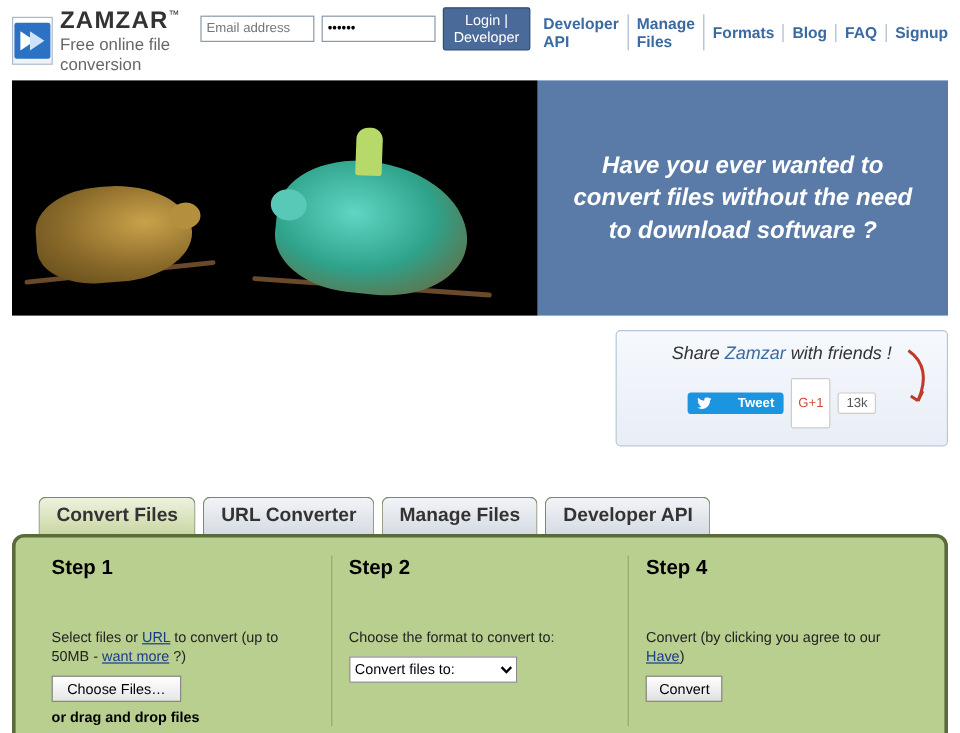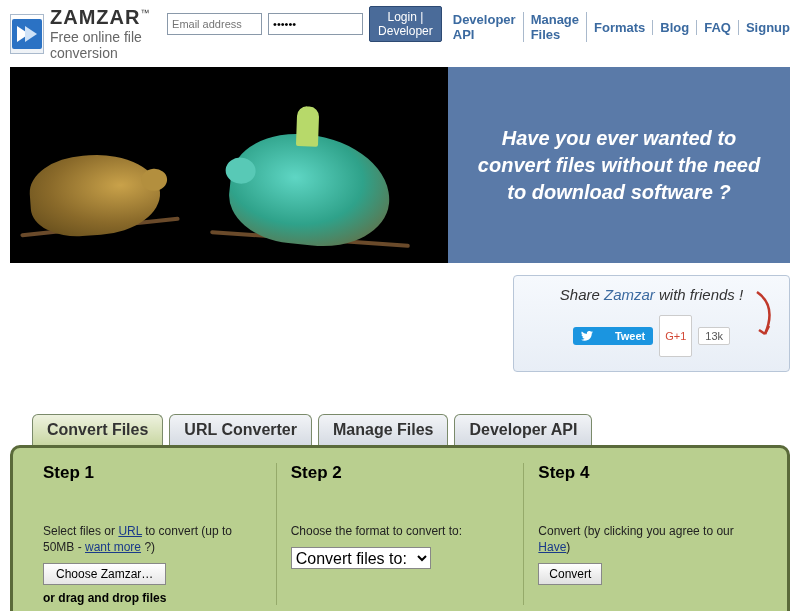--- a/index.html
+++ b/index.html
@@ -46,21 +46,21 @@
 .tab { border: 1px solid #7a8a6a; border-bottom: none; border-radius: 6px 6px 0 0; padding: 6px 14px; font-size: 16px; font-weight: bold; color: #333; cursor: pointer; background: linear-gradient(#f2f4f7,#d6dbe3); }
 .tab.active { background: linear-gradient(#eef2df,#c9d7a3); }
 .steps-panel { border: 3px solid #5a6a3a; border-radius: 10px; background: #b9cf8f; padding: 15px 16px 24px; display: flex; gap: 0; }
 .step { flex: 1; padding: 0 14px; border-right: 1px solid #95aa6a; }
 .step:last-child { border-right: none; }
 .step h3 { font-size: 17px; font-weight: bold; margin-bottom: 8px; color: #000; }
 .step p { font-size: 12px; color: #222; line-height: 1.35; margin-top: 40px; }
 .step a { color: #1a3a8a; text-decoration: underline; cursor: pointer; }
 .choose-btn { margin-top: 8px; background: linear-gradient(#fff,#e6e6e6); border: 1px solid #888; padding: 3px 12px; font-size: 12px; cursor: pointer; }
 .drag-text { font-size: 12px; font-weight: bold; margin-top: 6px; }
-.select-fmt { margin-top: 8px; width: 140px; height: 22px; font-size: 16px; border: 1px solid #888; background: #fff; }
+.select-fmt { margin-top: 8px; width: 140px; height: 22px; font-size: 12px; border: 1px solid #888; background: #fff; }
 .email-input { margin-top: 8px; width: 140px; height: 22px; border: 1px solid #888; padding: 2px 4px; }
 .convert-btn { margin-top: 8px; background: linear-gradient(#fff,#e0e0e0); border: 1px solid #888; padding: 3px 10px; font-size: 12px; cursor: pointer; }
 </style>
 </head>
 <body>
 
 <div class="container">
   <div class="header">
     <div class="logo-block">
       <div class="logo-icon">
@@ -130,21 +130,21 @@
       <div class="tab">URL Converter</div>
       <div class="tab">Manage Files</div>
       <div class="tab">Developer API</div>
     </div>
     <div class="steps-panel">
       <div class="step">
         <h3>Step 1</h3>
         <p>
           <span>Select files or </span><a>URL</a><span> to convert (up to 50MB - </span><a>want more</a><span> ?)</span>
         </p>
-        <button class="choose-btn">Choose Zamzar…</button>
+        <button class="choose-btn">Choose Files…</button>
         <div class="drag-text">or drag and drop files</div>
       </div>
       <div class="step">
         <h3>Step 2</h3>
         <p>Choose the format to convert to:</p>
         <select class="select-fmt">
           <option>Convert files to:</option>
         </select>
       </div>
       <div class="step">

